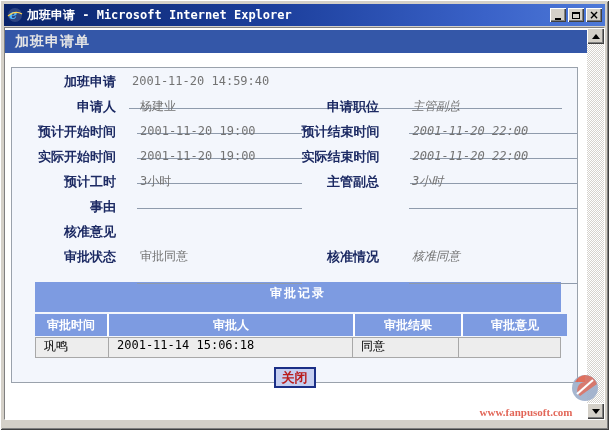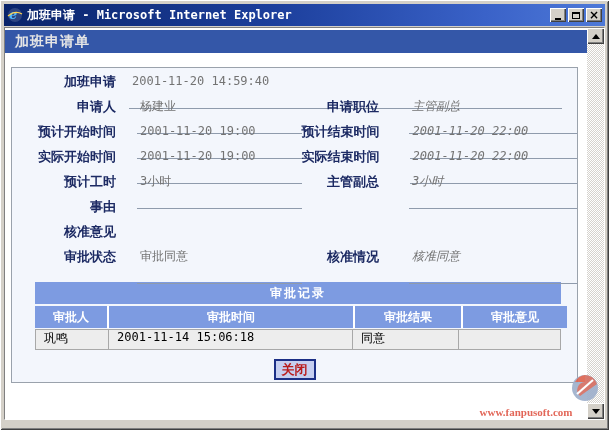--- a/index.html
+++ b/index.html
@@ -63,21 +63,21 @@
   }
   .u { border-bottom:1px solid #8f9bac; }
   .val-left  { margin-left:21px; width:167px; }
   .val-full  { margin-left:13px; width:433px; }
   .lbl-r     { width:78px; text-align:right; font-size:13px; font-weight:bold; color:#1c2a63; line-height:25px; white-space:nowrap; }
   .val-right { margin-left:30px; width:170px;font-style:italic; }
 
   
   .rec-table { margin:13px 0 0 23px; width:526px; font-size:12px; }
   .rec-title {
-    height:22px; background:#7d9be1; color:#fff; font-weight:bold; text-align:center;
+    height:30px; background:#7d9be1; color:#fff; font-weight:bold; text-align:center;
     line-height:22px; letter-spacing:2px; margin-bottom:2px;
   }
   .rec-head-row { display:grid; grid-template-columns:72px 244px 106px 104px; column-gap:2px; background:#fff; margin-bottom:1px; }
   .rec-head-cell {
     height:22px; background:#7d9be1; color:#fff; font-weight:bold;
     text-align:center; line-height:22px;
   }
   .rec-data-row {
     display:grid; grid-template-columns:72px 244px 106px 104px;
     border:1px solid #a8a8a8; background:#ededed;
@@ -205,22 +205,22 @@
         <div class="frow">
           <span class="lbl">审批状态</span>
           <span class="val val-left u">审批同意</span>
           <span class="lbl-r">核准情况</span>
           <span class="val val-right u">核准同意</span>
         </div>
 
         <div class="rec-table">
           <div class="rec-title">审批记录</div>
           <div class="rec-head-row">
+            <span class="rec-head-cell">审批时间</span>
             <span class="rec-head-cell">审批人</span>
-            <span class="rec-head-cell">审批时间</span>
             <span class="rec-head-cell">审批结果</span>
             <span class="rec-head-cell">审批意见</span>
           </div>
           <div class="rec-data-row">
             <span class="rec-data-cell">巩鸣</span>
             <span class="rec-data-cell">2001-11-14 15:06:18</span>
             <span class="rec-data-cell">同意</span>
             <span class="rec-data-cell"></span>
           </div>
         </div>

